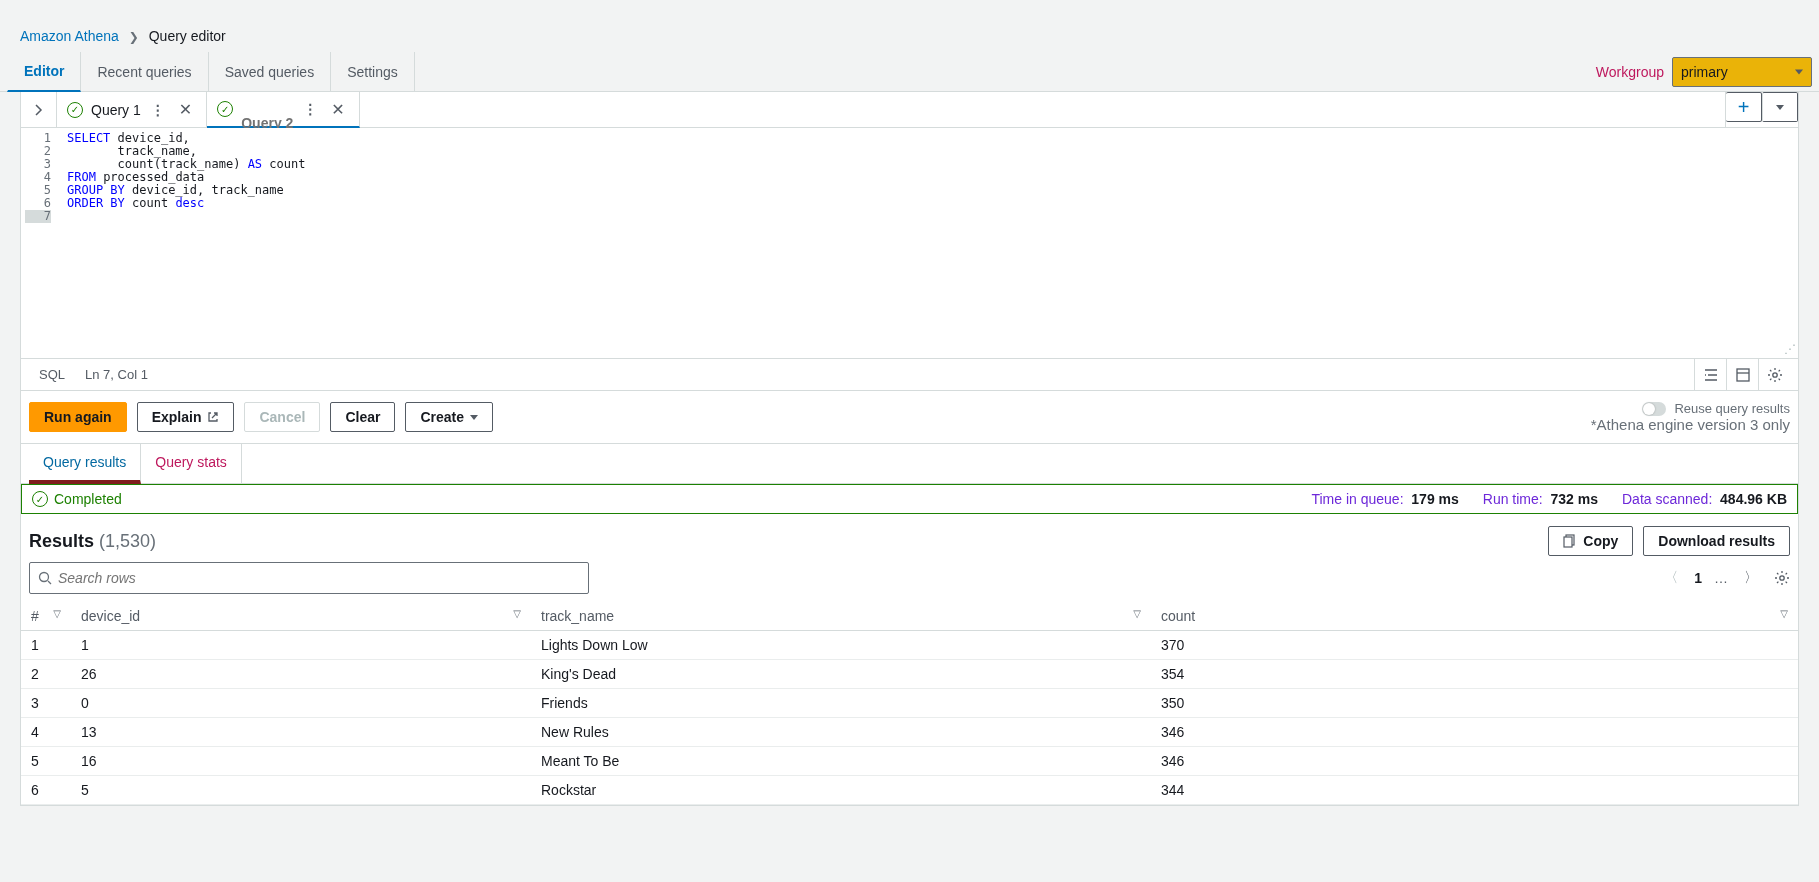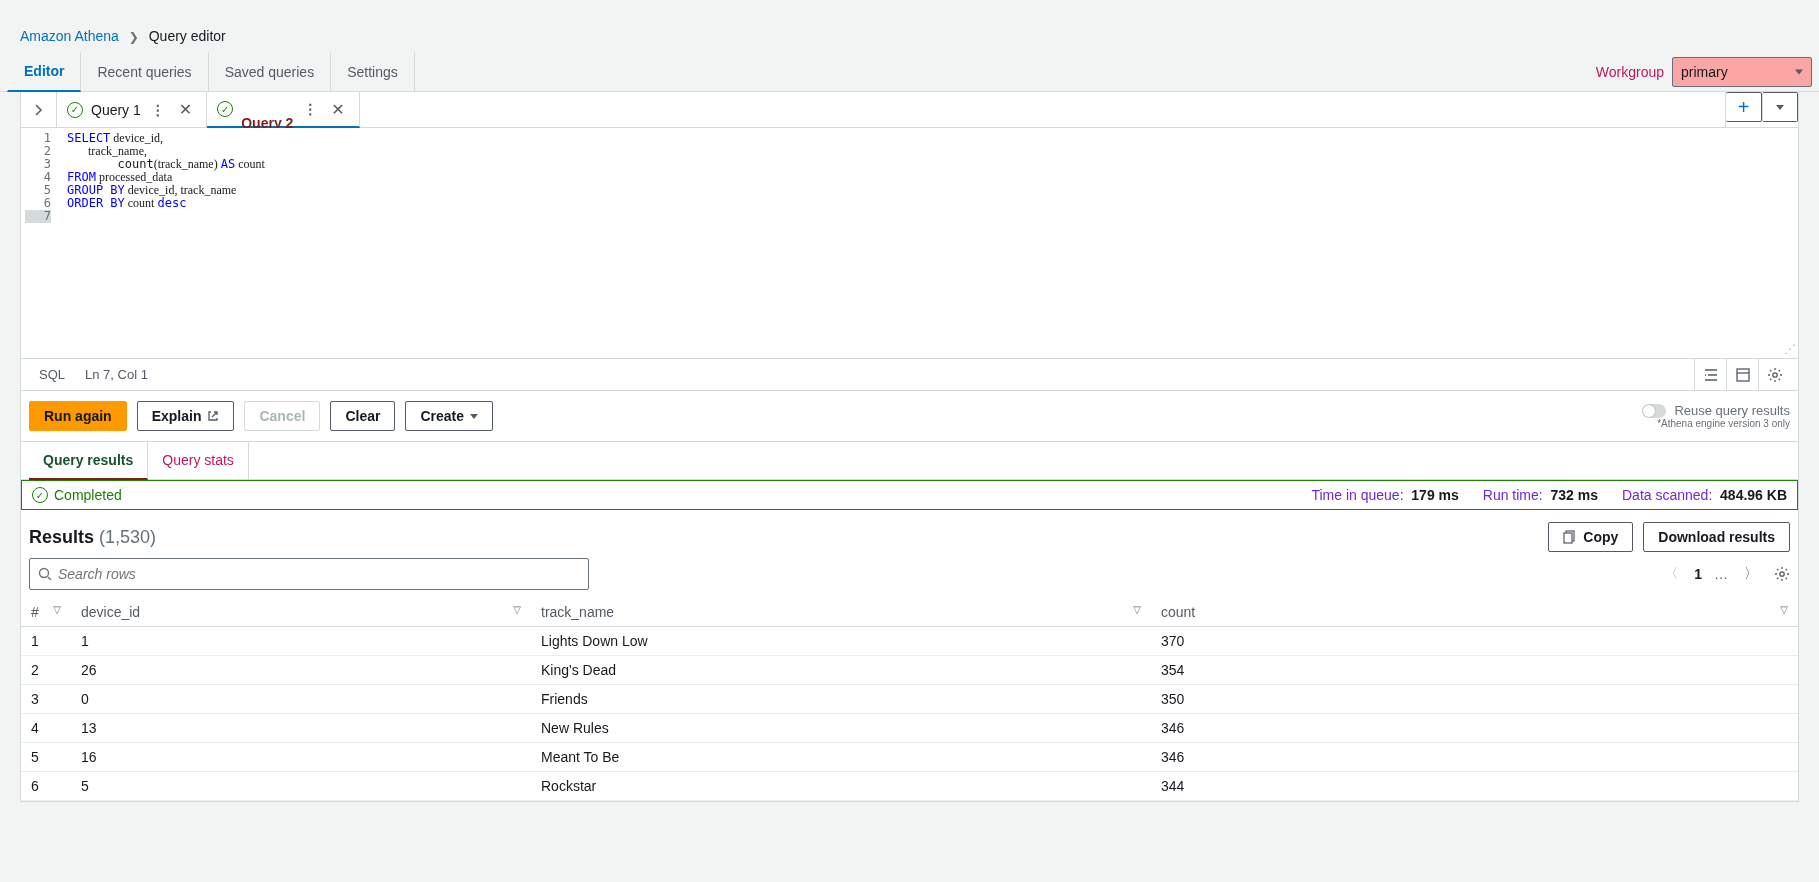--- a/index.html
+++ b/index.html
@@ -10,69 +10,69 @@
 .breadcrumb .sep { color: #687078; margin: 0 6px; font-size: 12px; display:inline-block;}
 .breadcrumb .current { color: #16191f; }
 
 .main-tabs { display: flex; align-items: center; border-bottom: 1px solid #d5dbdb; padding: 0 7px; height: 40px; }
 .main-tabs .tab { padding: 0 16px; height: 40px; display:flex; align-items:center; color: #545b64; cursor:pointer; border-right:1px solid #d5dbdb;}
 .main-tabs .tab.active { color: #0073bb; font-weight: 700; border-bottom: 2px solid #0073bb; margin-bottom:-1px;}
 .main-tabs .tab:first-child{border-left:1px solid transparent;}
 .spacer { flex: 1; }
 .workgroup { display:flex; align-items:center; gap:8px; padding-right:0px;}
 .workgroup label { color: #be185d; font-size:14px;}
-.workgroup .select { border:1px solid #687078; border-radius:2px; background:#fca5a5; padding:4px 28px 4px 8px; min-width:140px; position:relative; height:30px; display:flex; align-items:center;}
+.workgroup .select { border:1px solid #687078; border-radius:2px; background:#eab308; padding:4px 28px 4px 8px; min-width:140px; position:relative; height:30px; display:flex; align-items:center;}
 .workgroup .select::after { content:""; position:absolute; right:8px; top:50%; transform:translateY(-50%); border-left:4px solid transparent; border-right:4px solid transparent; border-top:5px solid #545b64;}
 
 .editor-area { margin: 0 20px; background:#fff; border:1px solid #d5dbdb; border-top:none;}
 .tab-strip { display:flex; align-items:stretch; border-bottom:1px solid #d5dbdb; height:36px; }
 .collapse-btn { width:36px; display:flex; align-items:center; justify-content:center; border-right:1px solid #d5dbdb; cursor:pointer; color:#545b64;}
 .qtab { display:flex; align-items:center; gap:8px; padding:0 10px; border-right:1px solid #d5dbdb; cursor:pointer; position:relative;}
 .qtab .check { width:16px; height:16px; border:1.5px solid #1d8102; border-radius:50%; display:flex; align-items:center; justify-content:center; color:#1d8102; font-size:10px;}
 .qtab .name { font-size:14px; color:#16191f;}
-.qtab.active .name { color:#7f1d1d; font-weight:600;margin-top:28px;}
+.qtab.active .name { color:#737373; font-weight:600;margin-top:28px;}
 .qtab.active { border-bottom:2px solid #0073bb; margin-bottom:-1px;}
 .qtab .dots { color:#545b64; padding:0 2px; font-weight:bold;}
 .qtab .close { color:#545b64; font-size:16px; padding:0 4px;}
 .tab-actions { display:flex; border-left:1px solid #d5dbdb; margin-left:auto;}
 .tab-actions .btn { width:36px; display:flex; align-items:center; justify-content:center; border-left:1px solid #d5dbdb; cursor:pointer; color:#545b64;}
 .tab-actions .btn.plus{color:#0073bb; font-size:20px; font-weight:300;}
 .tab-actions .btn:first-child{border-left:none;}
 
 .code-editor { display:flex; min-height:230px; position:relative; background:#fff;}
 .gutter { background:#fff; color:#687078; text-align:right; padding:4px 10px 4px 4px; font-family: Monaco,Consolas,monospace; font-size:12px; line-height:13px; user-select:none; width:40px;}
 .gutter .ln { height:13px; }
 .gutter .ln.current { background:#d5dbdb; }
 .code { font-family: Monaco,Consolas,monospace; font-size:12px; line-height:13px; padding:4px 6px; white-space:pre; flex:1;}
 .kw { color:#0000ff; }
 .fn { color:#16191f;}
-.id { color:#16191f;font-family:Liberation Serif, serif;}
+.id { color:#16191f;}
 .code-line{height:13px;}
 .resize-handle{position:absolute; right:2px; bottom:2px; color:#aab7b8; font-size:12px;}
 
 .status-strip { display:flex; align-items:center; border-top:1px solid #d5dbdb; height:32px; padding:0 8px; color:#545b64; font-size:13px;}
 .status-strip .lang{padding:0 10px;}
 .status-strip .pos{padding:0 10px;}
 .status-strip .icons{margin-left:auto; display:flex;}
 .status-strip .icons .i{width:32px; height:32px; display:flex;align-items:center;justify-content:center; border-left:1px solid #d5dbdb; cursor:pointer;}
 
 .action-bar { display:flex; align-items:center; padding:10px 8px; gap:10px; border-top:1px solid #d5dbdb; border-bottom:1px solid #d5dbdb;}
 .btn { border:1px solid #545b64; background:#fff; padding:4px 14px; border-radius:2px; font-size:14px; cursor:pointer; color:#16191f; font-weight:600; display:inline-flex; align-items:center; gap:6px; height:30px;}
 .btn.primary { background:#ff9900; border-color:#ff9900; color:#16191f;}
 .btn.disabled { color:#aab7b8; border-color:#d5dbdb; cursor:default;}
 .btn .caret{ border-left:4px solid transparent; border-right:4px solid transparent; border-top:5px solid #545b64; display:inline-block;}
 .reuse { margin-left:auto; text-align:right; color:#687078; font-size:13px;}
 .reuse .row1{display:flex; align-items:center; gap:8px; justify-content:flex-end;}
 .toggle { width:24px; height:14px; background:#d5dbdb; border-radius:7px; position:relative;}
 .toggle::after{content:""; width:12px;height:12px;background:#fff;border-radius:50%;position:absolute;top:1px;left:1px;box-shadow:0 0 2px rgba(0,0,0,.3);}
-.reuse .row2{font-size:10px; text-align:right;}
+.reuse .row2{font-size:15px; text-align:right;}
 
 .result-tabs { display:flex; border-bottom:1px solid #d5dbdb; padding:0 8px;}
 .result-tabs .rtab{ padding:10px 14px; color:#be185d; cursor:pointer; border-right:1px solid #d5dbdb;}
-.result-tabs .rtab.active{ color:#14532d; font-weight:700; border-bottom:2px solid #7f1d1d; margin-bottom:-1px;}
+.result-tabs .rtab.active{ color:#0369a1; font-weight:400; border-bottom:4px solid #7f1d1d; margin-bottom:-1px;}
 
 .completed-bar { border:1px solid #1d8102; border-left-width:1px; display:flex; align-items:center; padding:6px 10px; font-size:14px; margin:0; gap:10px;}
 .completed-bar .status{ color:#1d8102; display:flex; align-items:center; gap:6px;}
 .completed-bar .status .check{ width:16px;height:16px;border:1.5px solid #1d8102;border-radius:50%;display:flex;align-items:center;justify-content:center;font-size:10px;}
 .completed-bar .metrics{margin-left:auto; display:flex; gap:24px; color:#16191f;}
 .completed-bar .metrics .lbl{color:#6d28d9;}
 
 .results-header{ display:flex; align-items:center; padding:12px 8px 6px;gap:8px;}
 .results-header h3{ font-size:18px; font-weight:700;}
 .results-header .count{ color:#687078; font-weight:400;}

